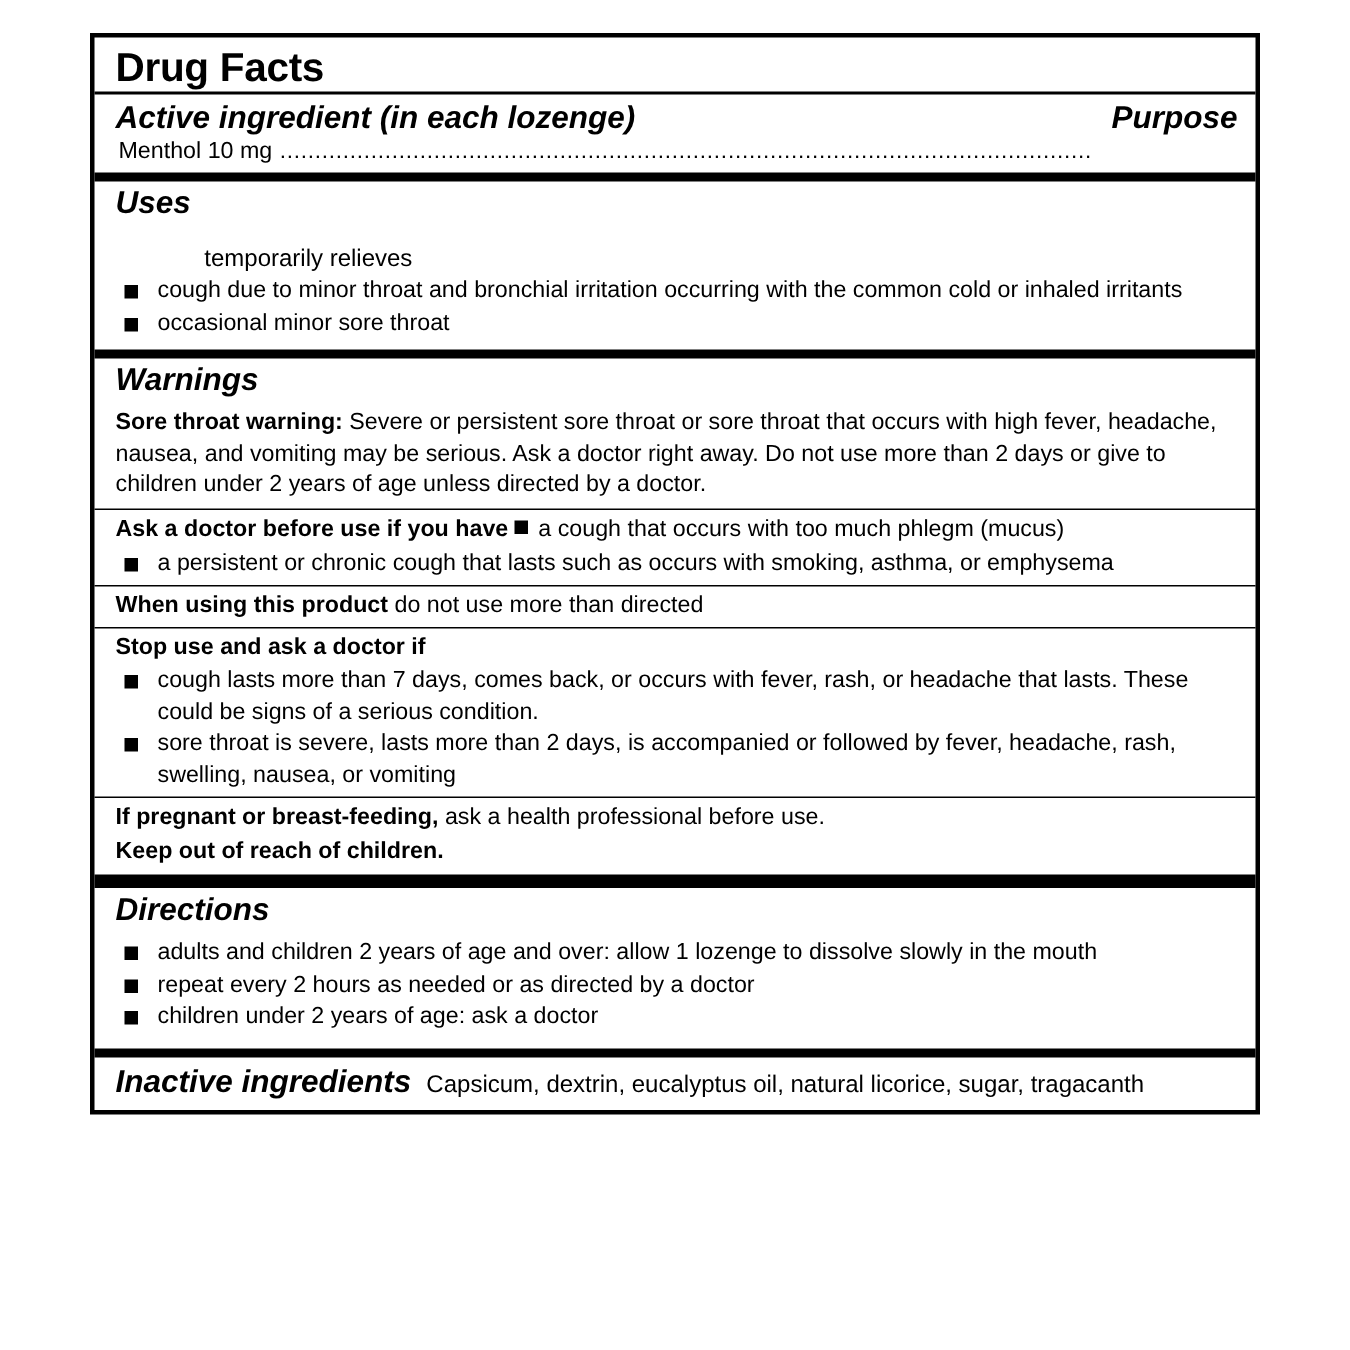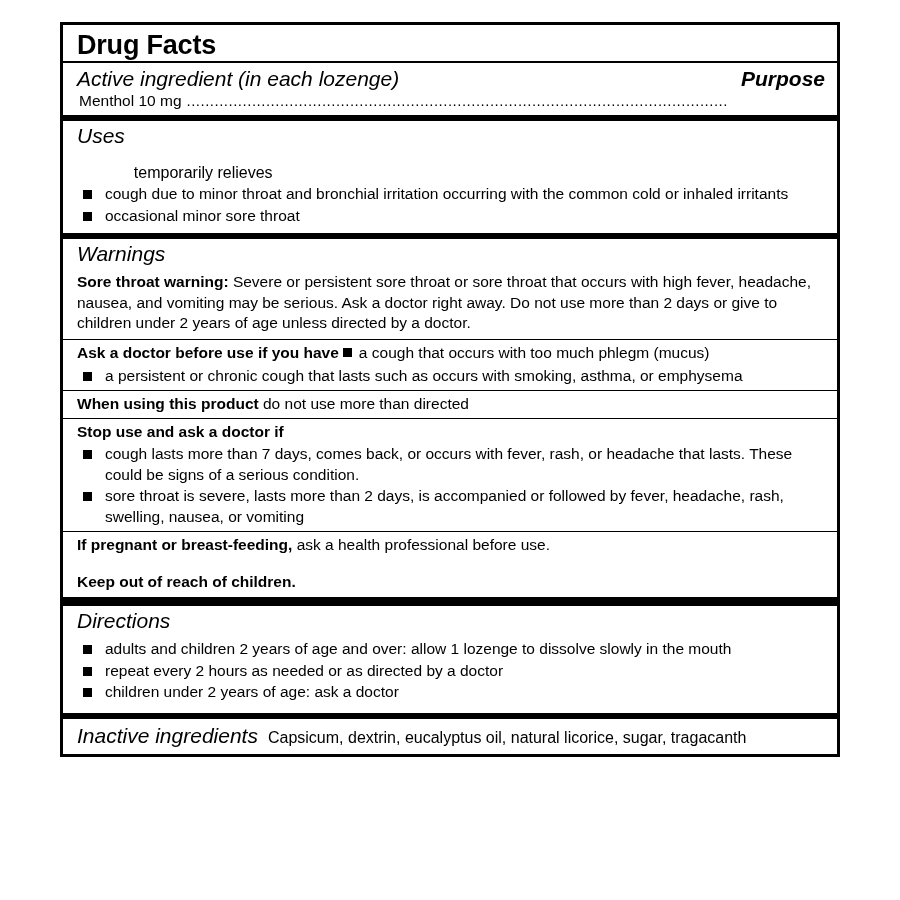--- a/index.html
+++ b/index.html
@@ -42,21 +42,21 @@
   }
 
   .rule-thin { border-top: 1px solid #000; }
   .rule-med  { border-top: 2px solid #000; }
   .rule-thick{ border-top: 9px solid #000; }
   .rule-med6 { border-top: 6px solid #000; }
 
   
   .sec-head {
     font-style: italic;
-    font-weight: normal;
+    font-weight: bold;
     font-size: 21px;
     line-height: 1.15;
   }
 
   .blk { padding: 3px 12px 4px 14px; }
 
   .active-row {
     display: flex;
     align-items: baseline;
     justify-content: space-between;
@@ -215,21 +215,21 @@
           <li>sore throat is severe, lasts more than 2 days, is accompanied or followed by fever, headache, rash, swelling, nausea, or vomiting</li>
         </ul>
       </div>
       <div class="rule-thin"></div>
 
       <div class="subsec">
         <div>
           <b>If pregnant or breast-feeding,</b>
           <span>ask a health professional before use.</span>
         </div>
-        <div class="sub-head" style="margin-top:16px">Keep out of reach of children.</div>
+        <div class="sub-head" style="margin-top:2px">Keep out of reach of children.</div>
       </div>
     </div>
     <div class="rule-thick"></div>
 
     <div class="blk">
       <div class="sec-head">Directions</div>
     </div>
     <ul class="bul">
       <li>adults and children 2 years of age and over: allow 1 lozenge to dissolve slowly in the mouth</li>
       <li>repeat every 2 hours as needed or as directed by a doctor</li>

